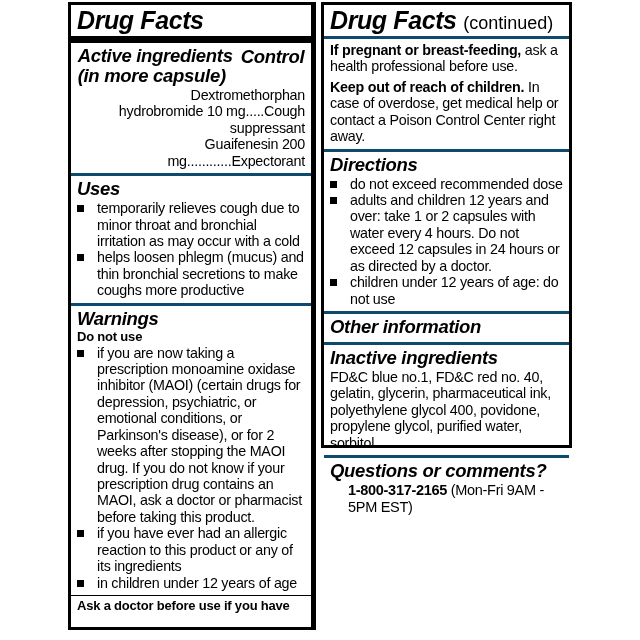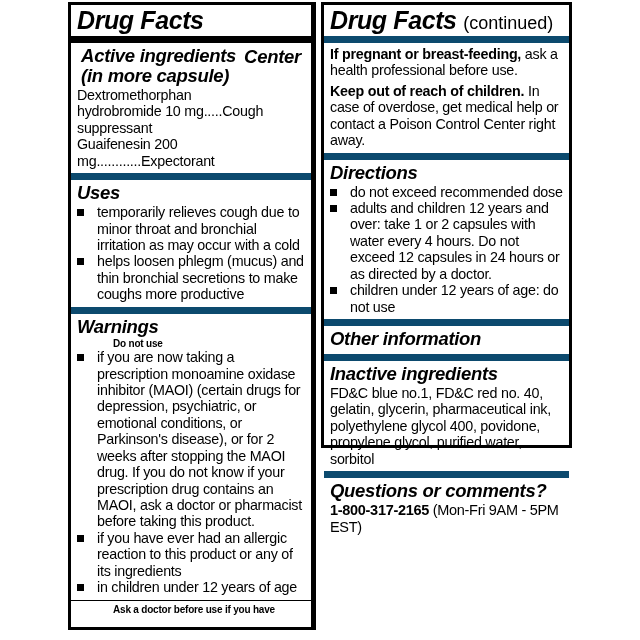--- a/index.html
+++ b/index.html
@@ -35,21 +35,21 @@
     height: 628px;
     background: #000;
   }
 
   
   .block {
     padding: 3px 6px 4px 6px;
   }
   .block.thick-top  { border-top: 7px solid #000; }
   .block.thin-top   { border-top: 1px solid #000; }
-  .block.med-top    { border-top: 7px solid #0c4a6e; }
+  .block.med-top    { border-top: 3px solid #0c4a6e; }
 
   
   .df-title {
     font-size: 25px;
     font-weight: bold;
     font-style: italic;
     line-height: 1.04;
     letter-spacing: -0.4px;
     padding: 2px 6px 3px 6px;
   }
@@ -74,25 +74,24 @@
   }
   .sec-head-row .purpose {
     font-size: 18.5px;
     font-weight: bold;
     font-style: italic;
     letter-spacing: -0.3px;
     white-space: nowrap;
     padding-left: 8px;
   }
   .sub-head {
-    font-size: 10px;
+    font-size: 13px;
     font-weight: bold;
     line-height: 1.14;
     letter-spacing: -0.2px;
-    margin-left: 36px;
   }
   .body-txt {
     font-size: 14.3px;
     line-height: 1.15;
     letter-spacing: -0.25px;
   }
   .body-txt b { font-weight: bold; }
 
   ul.bullets {
     list-style: none;
@@ -111,40 +110,40 @@
     content: "";
     position: absolute;
     left: 0;
     top: 5px;
     width: 7px;
     height: 7px;
     background: #000;
   }
 
   
-  .ai-line { font-size: 14.3px; line-height: 1.15; letter-spacing: -0.25px; }
-  .phone-line { font-size: 14.5px; line-height: 1.15; letter-spacing: -0.3px; }
+  .ai-line { font-size: 14.3px; line-height: 1.15; letter-spacing: -0.25px; text-align: right; }
+  .phone-line { font-size: 14.5px; line-height: 1.15; letter-spacing: -0.3px; margin-left: 18px; }
   .phone-line .num { font-weight: bold; }
 </style>
 </head>
 <body>
 
 <div class="panel" id="panel-left">
 
   <div class="df-title">
     <span>Drug Facts</span>
   </div>
 
   <div class="block thick-top">
     <div class="sec-head-row">
       <div class="sec-head">
         <span>Active ingredients</span><br>
         <span>(in more capsule)</span>
       </div>
-      <div class="purpose">Center</div>
+      <div class="purpose">Control</div>
     </div>
 
     <div class="ai-line">
       <span>Dextromethorphan</span>
     </div>
     <div class="ai-line">
       <span>hydrobromide 10 mg</span><span>.....</span><span>Cough suppressant</span>
     </div>
     <div class="ai-line">
       <span>Guaifenesin 200 mg</span><span>............</span><span>Expectorant</span>

